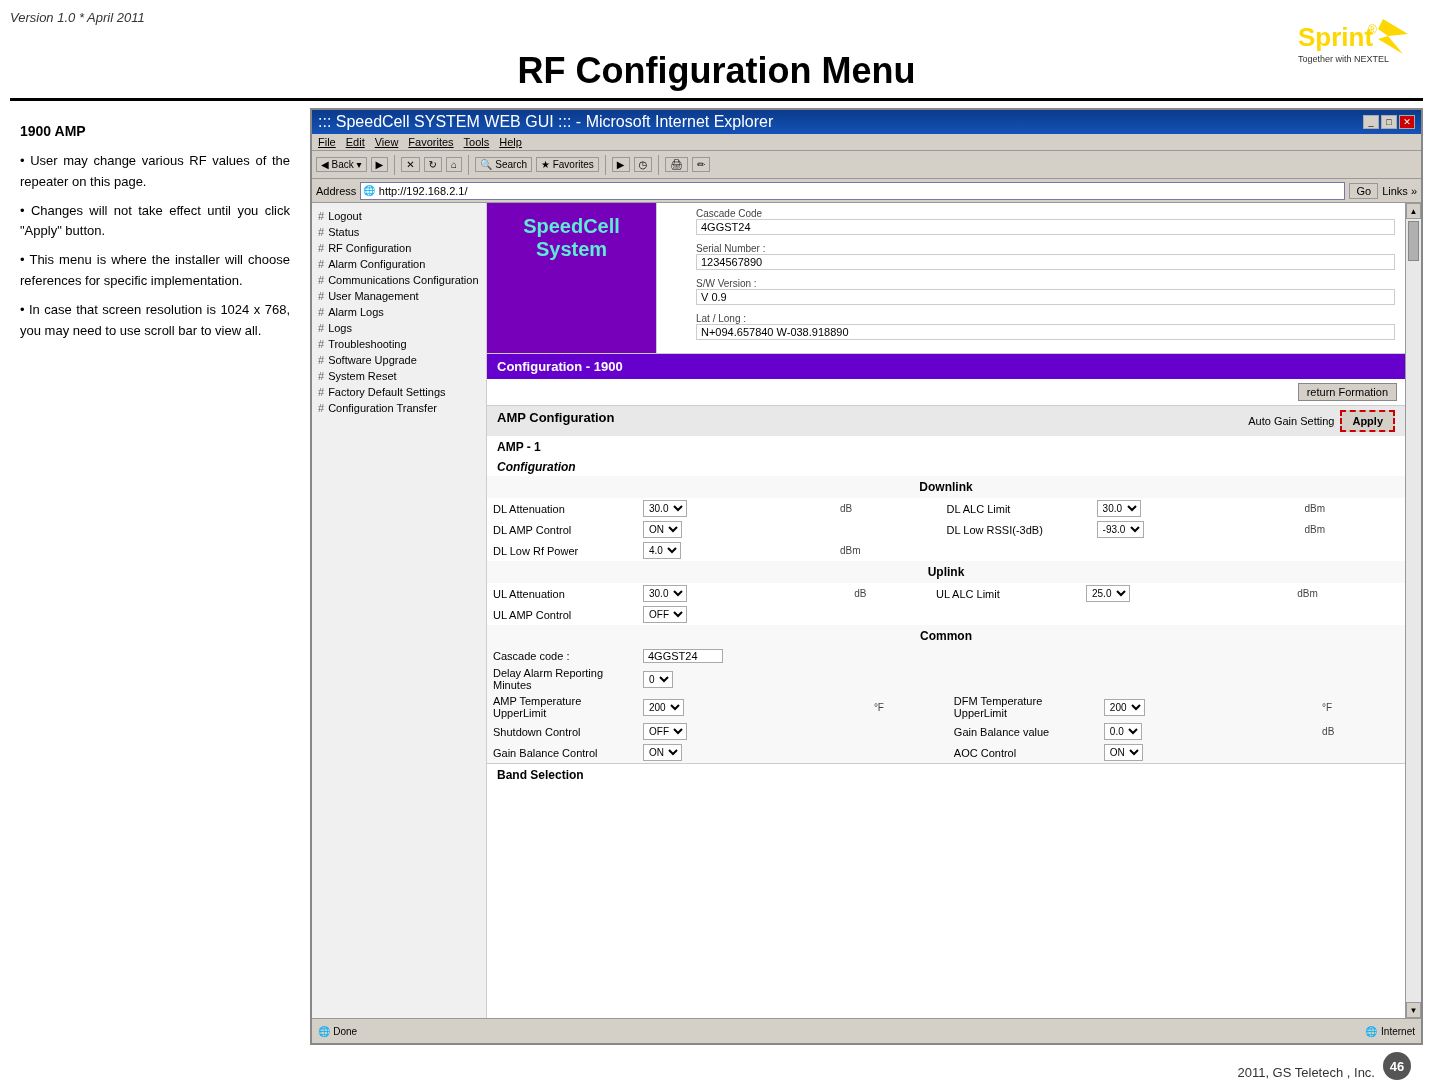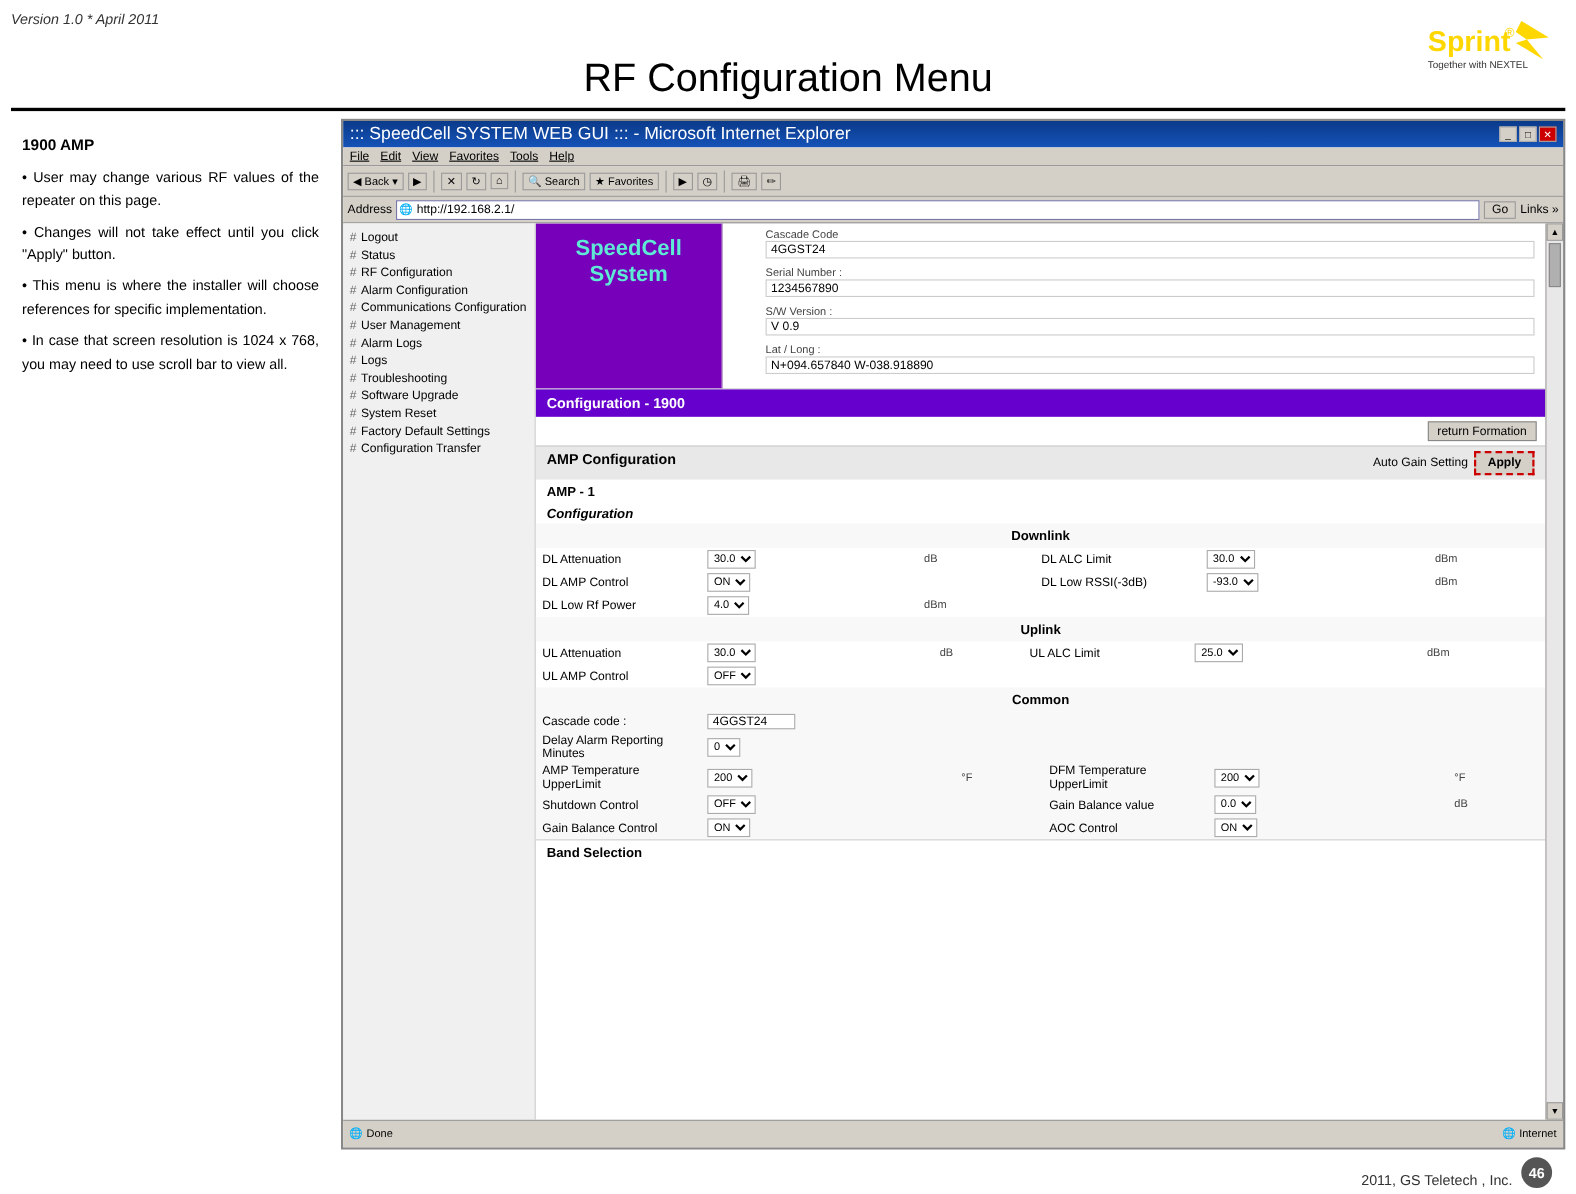--- a/index.html
+++ b/index.html
@@ -30,21 +30,21 @@
       top: 14px; right: 20px;
       text-align: right;
     }
 
     .page-title {
       position: absolute;
       top: 50px;
       left: 0; right: 0;
       text-align: center;
       font-size: 36px;
-      font-weight: normal;
+      font-weight: bold;
       color: #000;
     }
 
     .title-underline {
       position: absolute;
       top: 98px;
       left: 10px; right: 10px;
       height: 3px;
       background: #000;
     }

